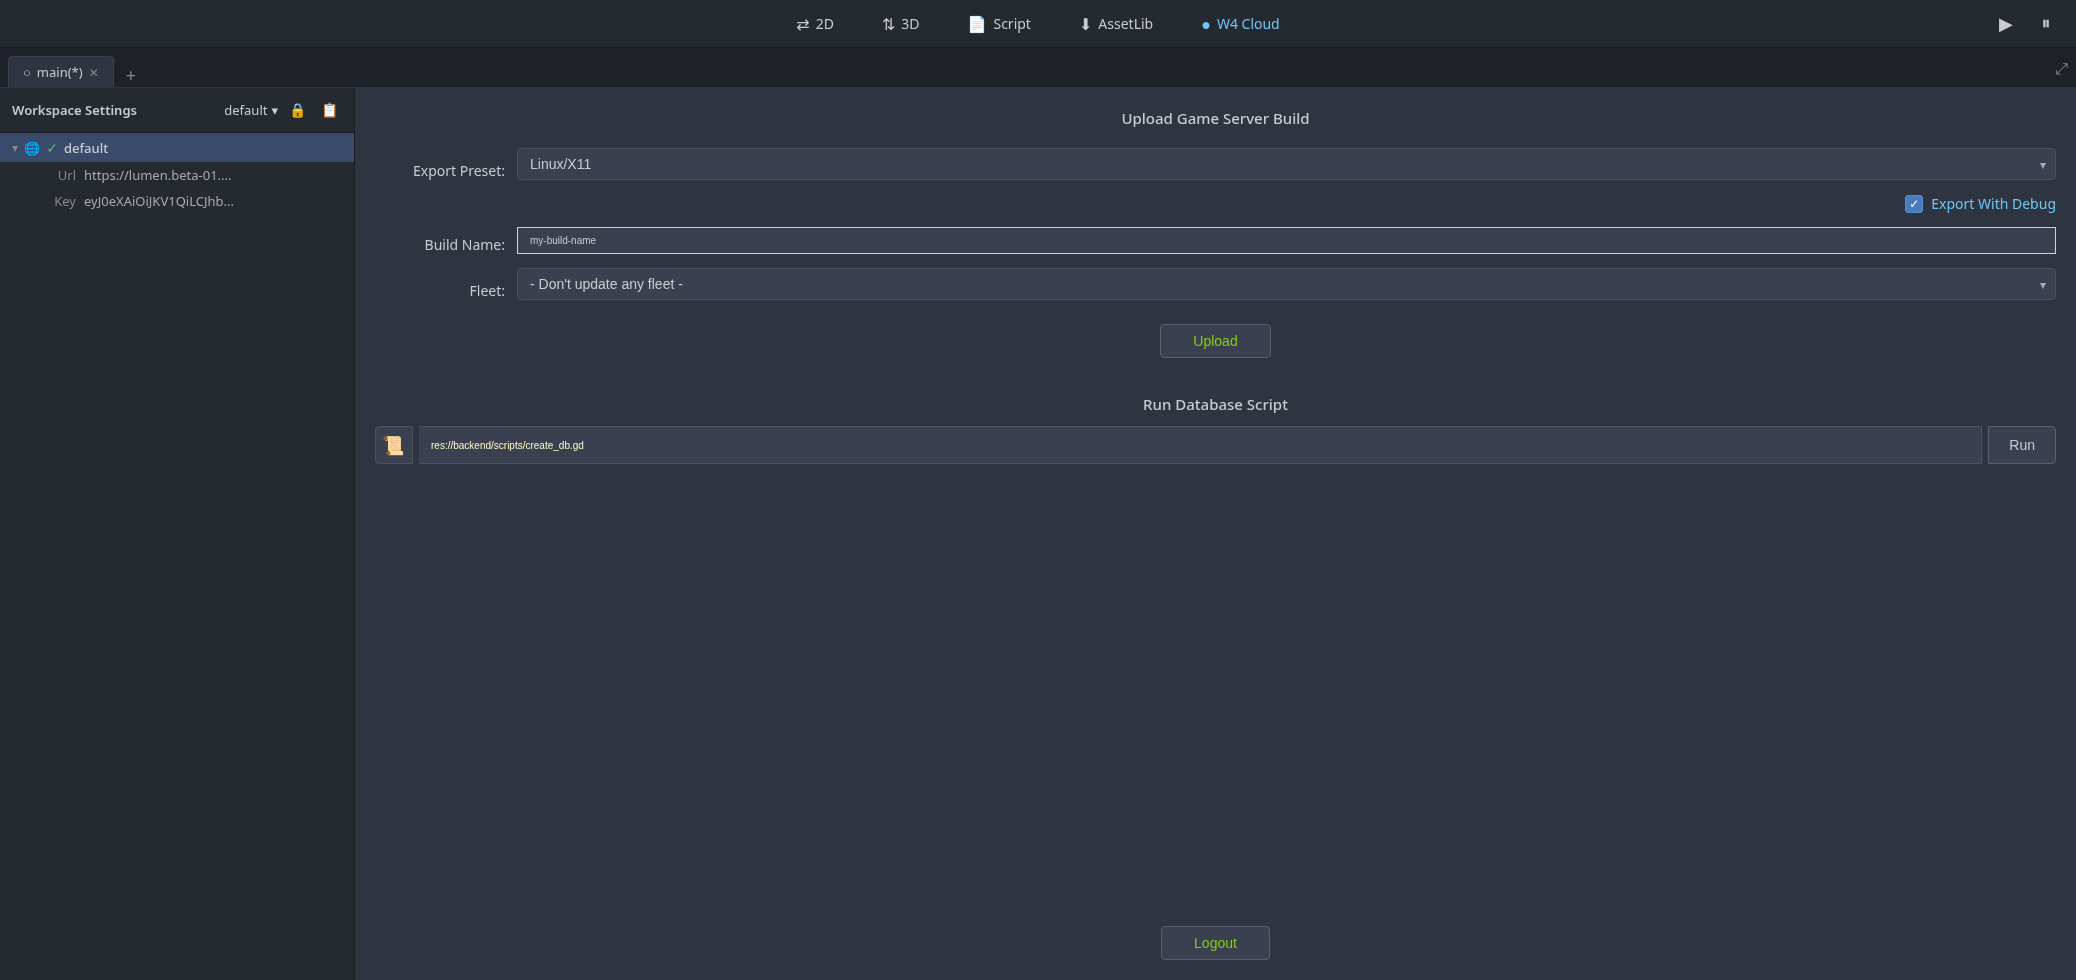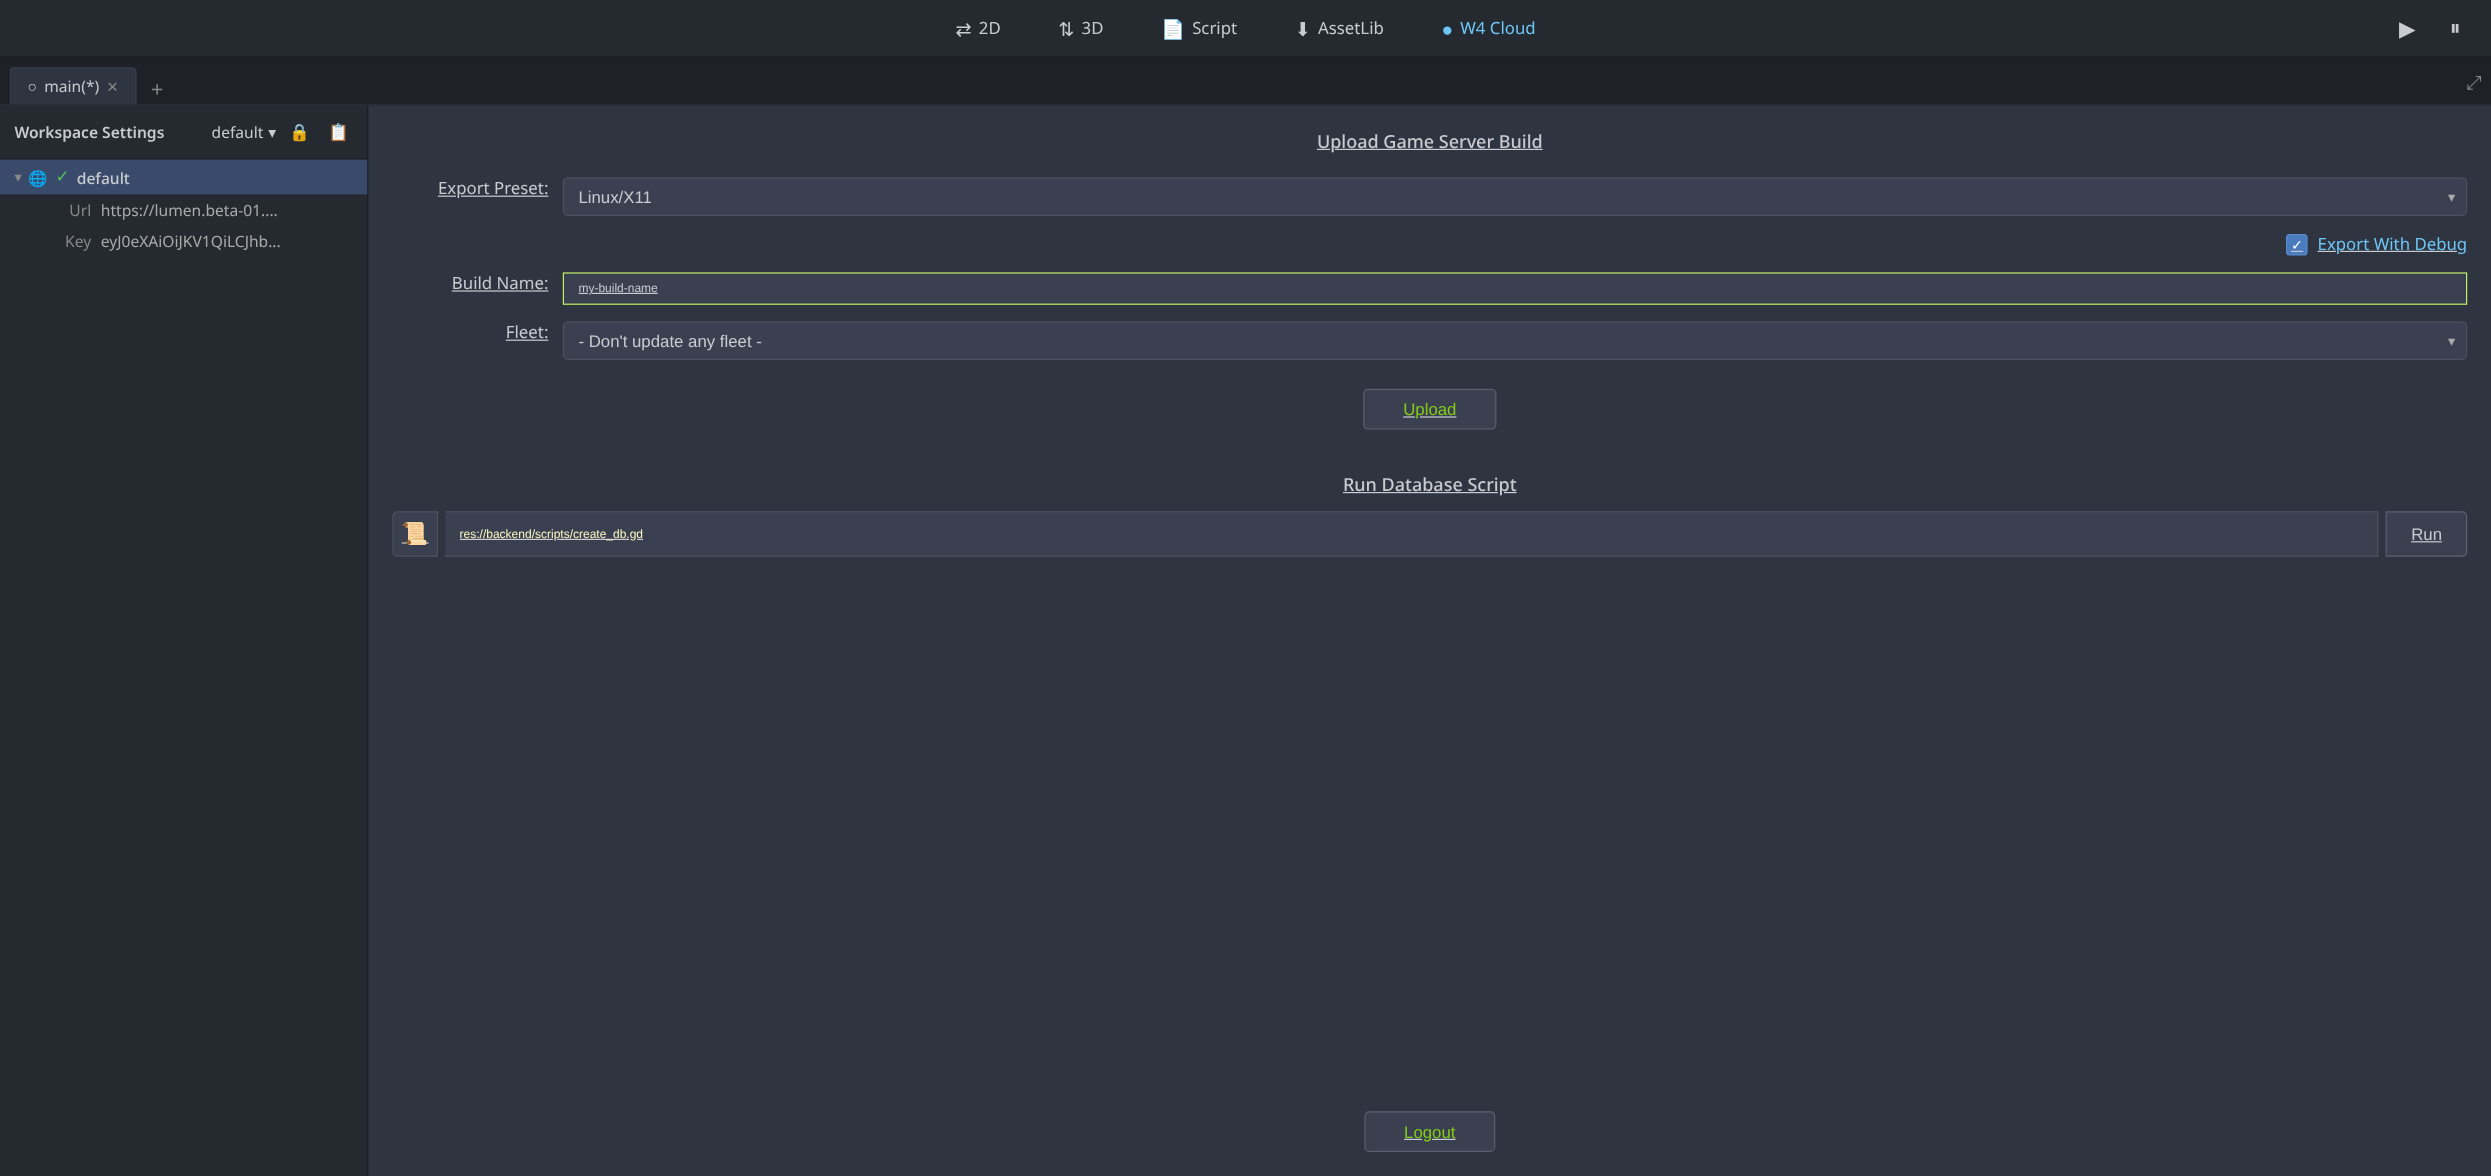--- a/index.html
+++ b/index.html
@@ -103,21 +103,21 @@
     }
 
     
     .main-layout {
       display: flex;
       height: calc(980px - 88px);
     }
 
     
     .sidebar {
-      width: 307px;
+      width: 355px;
       background: #252a31;
       border-right: 1px solid #1a1d22;
       display: flex;
       flex-direction: column;
     }
     .sidebar-header {
       display: flex;
       align-items: center;
       justify-content: space-between;
       padding: 10px 12px;
@@ -176,39 +176,38 @@
     .sidebar-sub-row .label { color: #888; min-width: 40px; }
     .sidebar-sub-row .value { color: #aaa; }
 
     
     .content {
       flex: 1;
       background: #2e3440;
       display: flex;
       flex-direction: column;
       overflow-y: auto;
-      text-decoration: underline;
     }
 
     
     .section-header {
       text-align: center;
       padding: 20px;
       font-size: 15px;
       color: #c8ccd0;
       font-weight: 500;
     }
 
     
     .form-area {
       padding: 0 20px;
     }
     .form-row {
       display: flex;
-      align-items: flex-start;
+      align-items: flex-end;
       margin-bottom: 14px;
       gap: 12px;
     }
     .form-label {
       width: 130px;
       color: #c8ccd0;
       font-size: 14px;
       flex-shrink: 0;
       text-align: right;
     }

